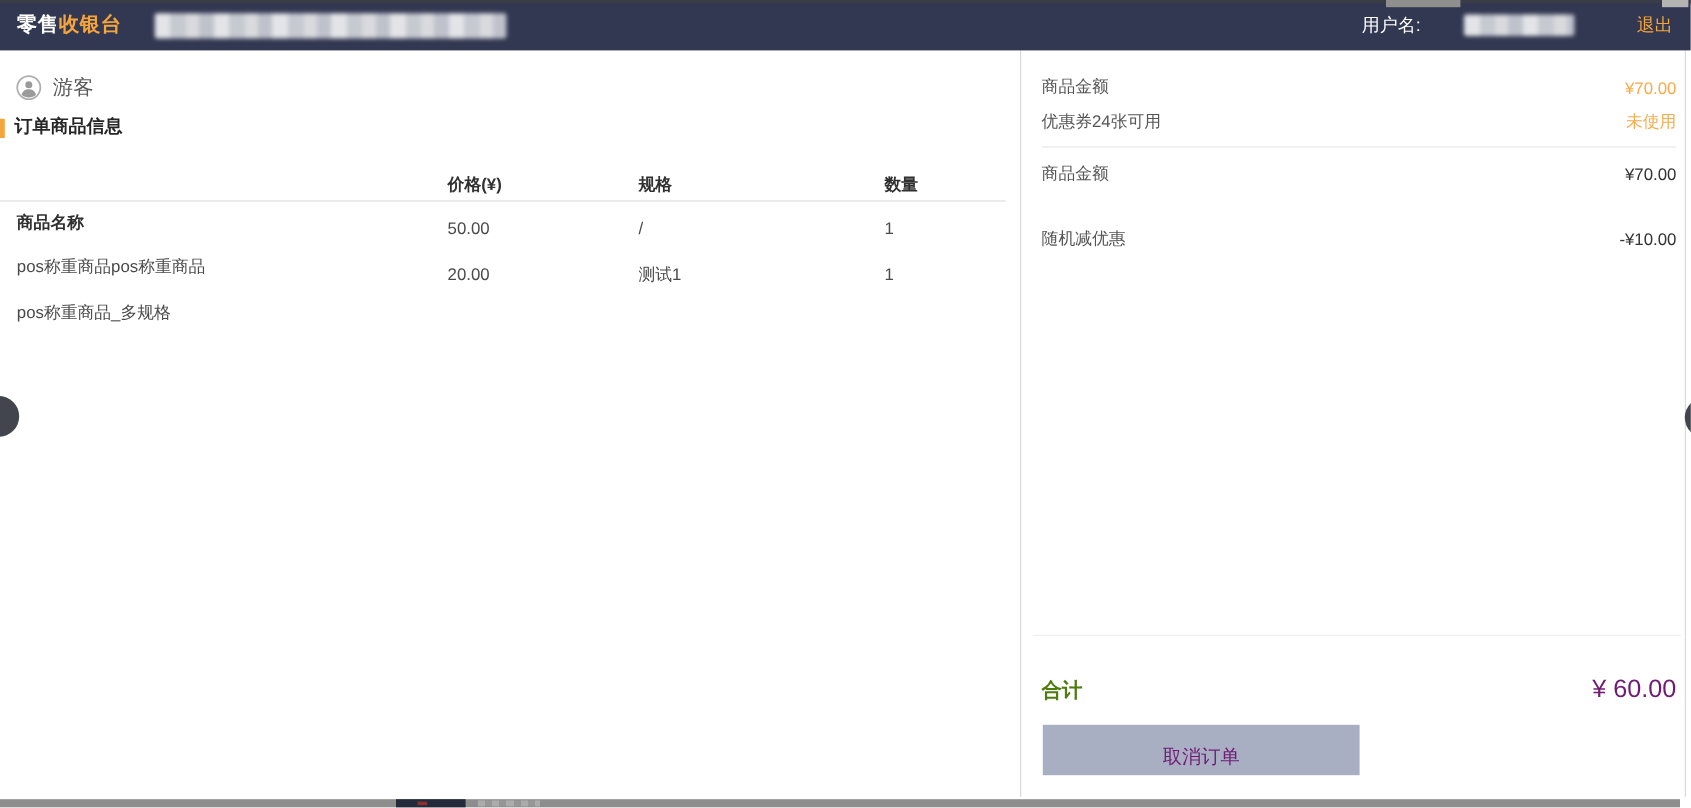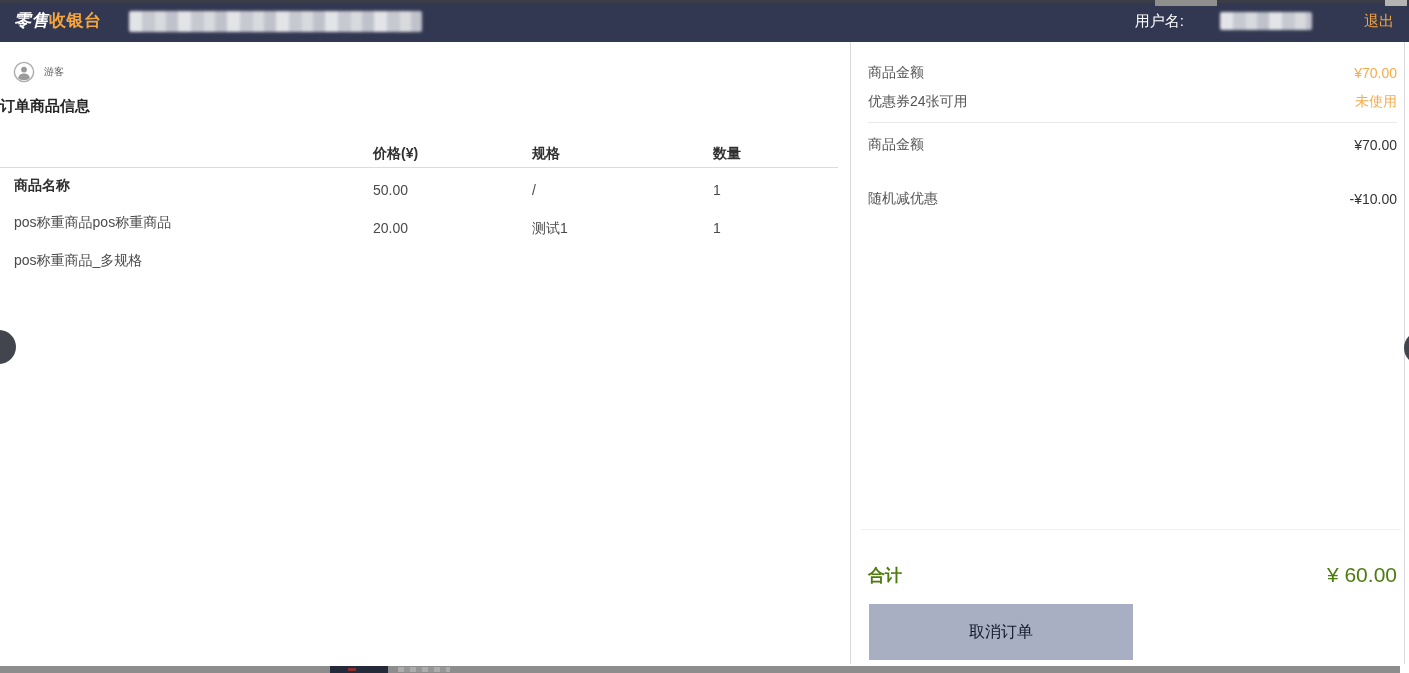--- a/index.html
+++ b/index.html
@@ -16,64 +16,64 @@
     background:#fff;
     color:#333;
   }
   
   .top-strip{position:absolute;left:0;top:0;width:1409px;height:3px;background:#3a3d47;z-index:5;}
   .top-frag-a{position:absolute;left:1155px;top:0;width:62px;height:6px;background:#8f8f8d;z-index:6;}
   .top-frag-b{position:absolute;left:1385px;top:0;width:22px;height:6px;background:#b4b4b2;z-index:6;}
   
   .header{position:absolute;left:0;top:0;width:1409px;height:42px;background:var(--header-bg);z-index:4;}
   .header-title{position:absolute;left:14px;top:0;height:42px;line-height:42px;font-size:17px;font-weight:bold;letter-spacing:.5px;}
-  .header-title .t-white{color:#ffffff;font-style:italic;}
+  .header-title .t-white{color:#ffffff;}
   .header-title .t-orange{color:var(--accent);}
   .mosaic{
     background:repeating-linear-gradient(90deg,#e3e4e8 0 13px,#c7c9d1 13px 26px,#d9dade 26px 37px,#bfc2cb 37px 49px);
     filter:blur(1.6px);border-radius:2px;
   }
   .mosaic-title{position:absolute;left:129px;top:11px;width:293px;height:21px;}
   .header-right{position:absolute;right:15px;top:0;height:42px;display:flex;align-items:center;gap:30px;}
   .username-label{color:#fff;font-size:15px;}
   .mosaic-user{width:92px;height:18px;margin-left:6px;}
   .logout{color:var(--accent);font-size:15px;margin-left:22px;cursor:pointer;}
   
   .left-panel{position:absolute;left:0;top:42px;width:849px;height:622px;background:#fff;}
   .guest-row{position:absolute;left:13px;top:19px;display:flex;align-items:center;cursor:pointer;}
   .avatar{width:22px;height:22px;display:block;}
-  .guest-name{margin-left:9px;font-size:10px;color:#5a5a5a;}
-  .section-title{position:absolute;left:0;top:55px;display:flex;align-items:flex-end;height:18px;flex-direction:column;}
+  .guest-name{margin-left:9px;font-size:17px;color:#5a5a5a;}
+  .section-title{position:absolute;left:0;top:55px;display:flex;align-items:flex-end;height:18px;}
   .accent-bar{width:4px;height:16px;background:var(--accent);margin-right:8px;}
   .section-title-text{font-size:15px;font-weight:bold;color:#262626;}
   .tbl-row{position:absolute;left:0;width:849px;height:30px;}
   .tbl-row span{position:absolute;top:0;line-height:30px;font-size:14px;white-space:nowrap;}
-  .c-name{left:14px;margin-top:32px;}  .c-price{left:373px;}  .c-spec{left:532px;}  .c-qty{left:713px;}
+  .c-name{left:14px;margin-top:32px;}  .c-price{left:373px;}  .c-spec{left:532px;}  .c-qty{left:737px;}
   .tbl-head{top:96px;}
   .tbl-head span{font-weight:bold;color:#303030;}
   .tbl-divider{position:absolute;left:0;top:125px;width:838px;height:1px;background:#dcdcdc;}
   .tbl-r1{top:133px;} .tbl-r2{top:171px;}
   .tbl-r1 span,.tbl-r2 span{color:#4a4a4a;}
   
   .right-panel{
     position:absolute;left:850px;top:42px;width:555px;height:622px;background:#fff;
     border-left:1px solid #d9d9d9;border-right:1px solid #d9d9d9;
   }
   .sum-row{position:absolute;left:0;width:553px;display:flex;justify-content:space-between;align-items:center;padding:0 7px 0 17px;gap:38px;}
   .sum-row .lbl{font-size:14px;color:#555;}
   .sum-row .val{font-size:14px;color:#333;}
   .val-orange{color:#f8ab49 !important;}
   .r1{top:16px;height:29px;} .r2{top:45px;height:29px;}
   .hr1{position:absolute;left:17px;top:80px;width:529px;height:1px;background:#e8e8e8;}
   .r3{top:89px;height:27px;} .r4{top:116px;height:27px;} .r5{top:143px;height:27px;}
   .hr2{position:absolute;left:10px;top:487px;width:540px;height:1px;background:#efefef;}
   .total-row{position:absolute;left:0;top:516px;width:553px;height:34px;display:flex;justify-content:space-between;align-items:center;padding:0 7px 0 17px;}
   .total-label{font-size:17px;font-weight:bold;color:#4d7c0f;}
-  .total-value{font-size:21px;color:#4d7c0f;}
-  .btn{position:absolute;top:562px;height:56px;line-height:56px;text-align:center;color:#0f172a;font-size:16px;cursor:pointer;border:none;}
+  .total-value{font-size:21px;color:#701a75;}
+  .btn{position:absolute;top:562px;height:42px;line-height:56px;text-align:center;color:#701a75;font-size:16px;cursor:pointer;border:none;}
   .btn-cancel{left:18px;width:264px;background:var(--cancel-bg);}
   .btn-submit{left:287px;width:259px;background:var(--submit-bg);}
   
   .edge-handle{position:absolute;width:34px;height:34px;border-radius:50%;background:#42454e;z-index:7;cursor:pointer;}
   .edge-left{left:-18px;top:330px;}
   .edge-right{left:1404px;top:331px;}
   
   .bottom-strip{position:absolute;left:0;top:666px;width:1400px;height:7px;background:#8d8d8d;z-index:5;}
   .strip-img{position:absolute;left:330px;top:0;width:58px;height:7px;background:#242a3a;}
   .strip-img i{position:absolute;left:18px;top:2px;width:8px;height:3px;background:#8a3030;}

